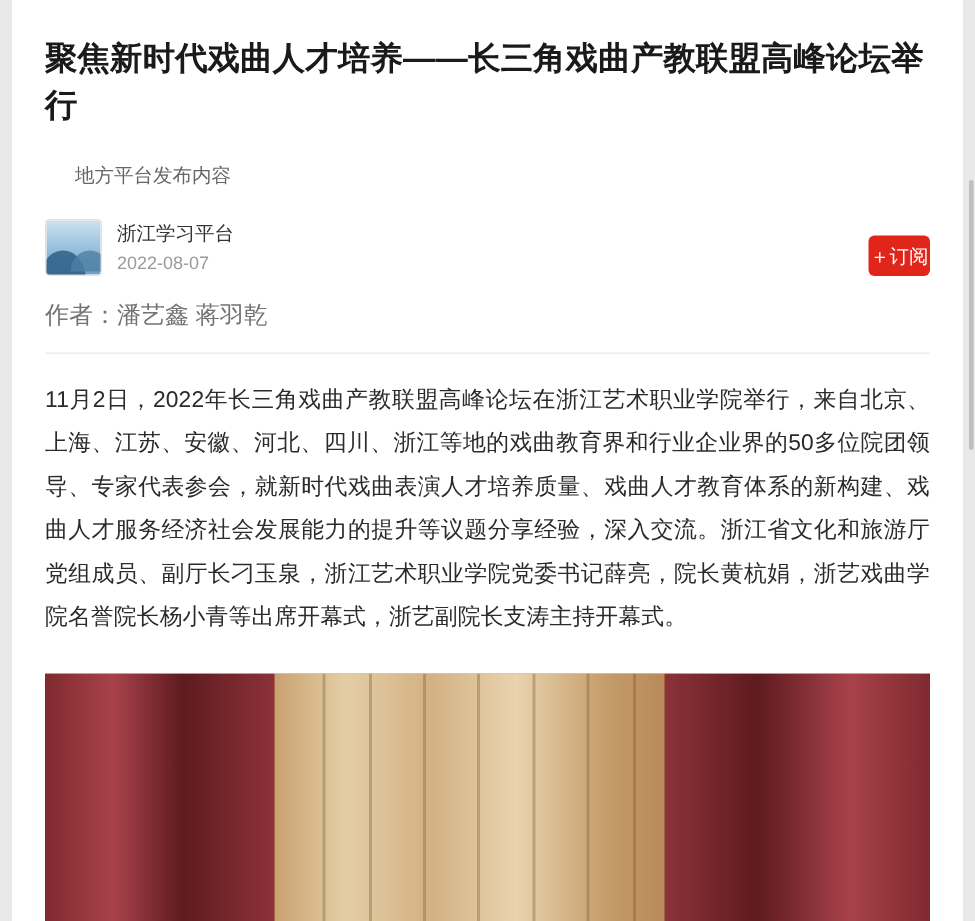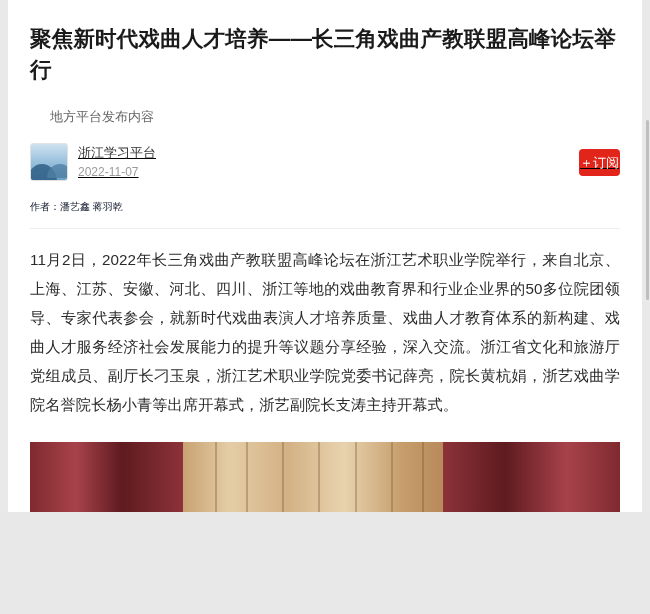--- a/index.html
+++ b/index.html
@@ -9,21 +9,21 @@
   }
   body {
     width: 650px;
     height: 614px;
     overflow: hidden;
     font-family: "Liberation Sans", sans-serif;
   }
   .page {
     position: relative;
     width: 650px;
-    height: 512px;
+    height: 614px;
     background: #ffffff;
     box-sizing: border-box;
     overflow: hidden;
   }
   .side-strip-left, .side-strip-right {
     position: absolute;
     top: 0;
     width: 8px;
     height: 614px;
     background: #e9e9e9;
@@ -82,24 +82,23 @@
     border-bottom: 5px solid #fff;
   }
   .source-tag-text {
     font-size: 13px;
     color: #666;
     text-align: center;
   }
 
   .publisher-row {
     display: flex;
-    align-items: center;
+    align-items: flex-end;
     margin-top: 14px;
     height: 44px;
-    text-decoration: underline;
   }
   .avatar {
     width: 38px;
     height: 38px;
     border-radius: 3px;
     flex: none;
     background: linear-gradient(180deg, #cfe2f0 0%, #9ec4df 45%, #6f9fc4 100%);
     position: relative;
     overflow: hidden;
     border: 1px solid #e2e2e2;
@@ -147,22 +146,22 @@
     font-size: 13px;
     border-radius: 4px;
     padding: 7px 1px;
     line-height: 1;
     border: none;
     cursor: pointer;
     white-space: nowrap;
   }
 
   .author-row {
-    font-size: 10px;
-    color: #0f172a;
+    font-size: 16px;
+    color: #737373;
     margin-top: 16px;
   }
 
   .divider {
     height: 1px;
     background: #ededed;
     margin-top: 14px;
   }
 
   .body-text {
@@ -225,21 +224,21 @@
 
     <div class="source-tag-row">
       <span class="tag-icon"><span class="bm"></span></span>
       <span class="source-tag-text">地方平台发布内容</span>
     </div>
 
     <div class="publisher-row">
       <div class="avatar"></div>
       <div class="publisher-meta">
         <span class="publisher-name">浙江学习平台</span>
-        <span class="publish-date">2022-11-07</span>
+        <span class="publish-date">2022-08-07</span>
       </div>
       <button class="subscribe-btn">＋订阅</button>
     </div>
 
     <div class="author-row">作者：潘艺鑫 蒋羽乾</div>
 
     <div class="divider"></div>
 
     <p class="body-text">11月2日，2022年长三角戏曲产教联盟高峰论坛在浙江艺术职业学院举行，来自北京、上海、江苏、安徽、河北、四川、浙江等地的戏曲教育界和行业企业界的50多位院团领导、专家代表参会，就新时代戏曲表演人才培养质量、戏曲人才教育体系的新构建、戏曲人才服务经济社会发展能力的提升等议题分享经验，深入交流。浙江省文化和旅游厅党组成员、副厅长刁玉泉，浙江艺术职业学院党委书记薛亮，院长黄杭娟，浙艺戏曲学院名誉院长杨小青等出席开幕式，浙艺副院长支涛主持开幕式。</p>
 

